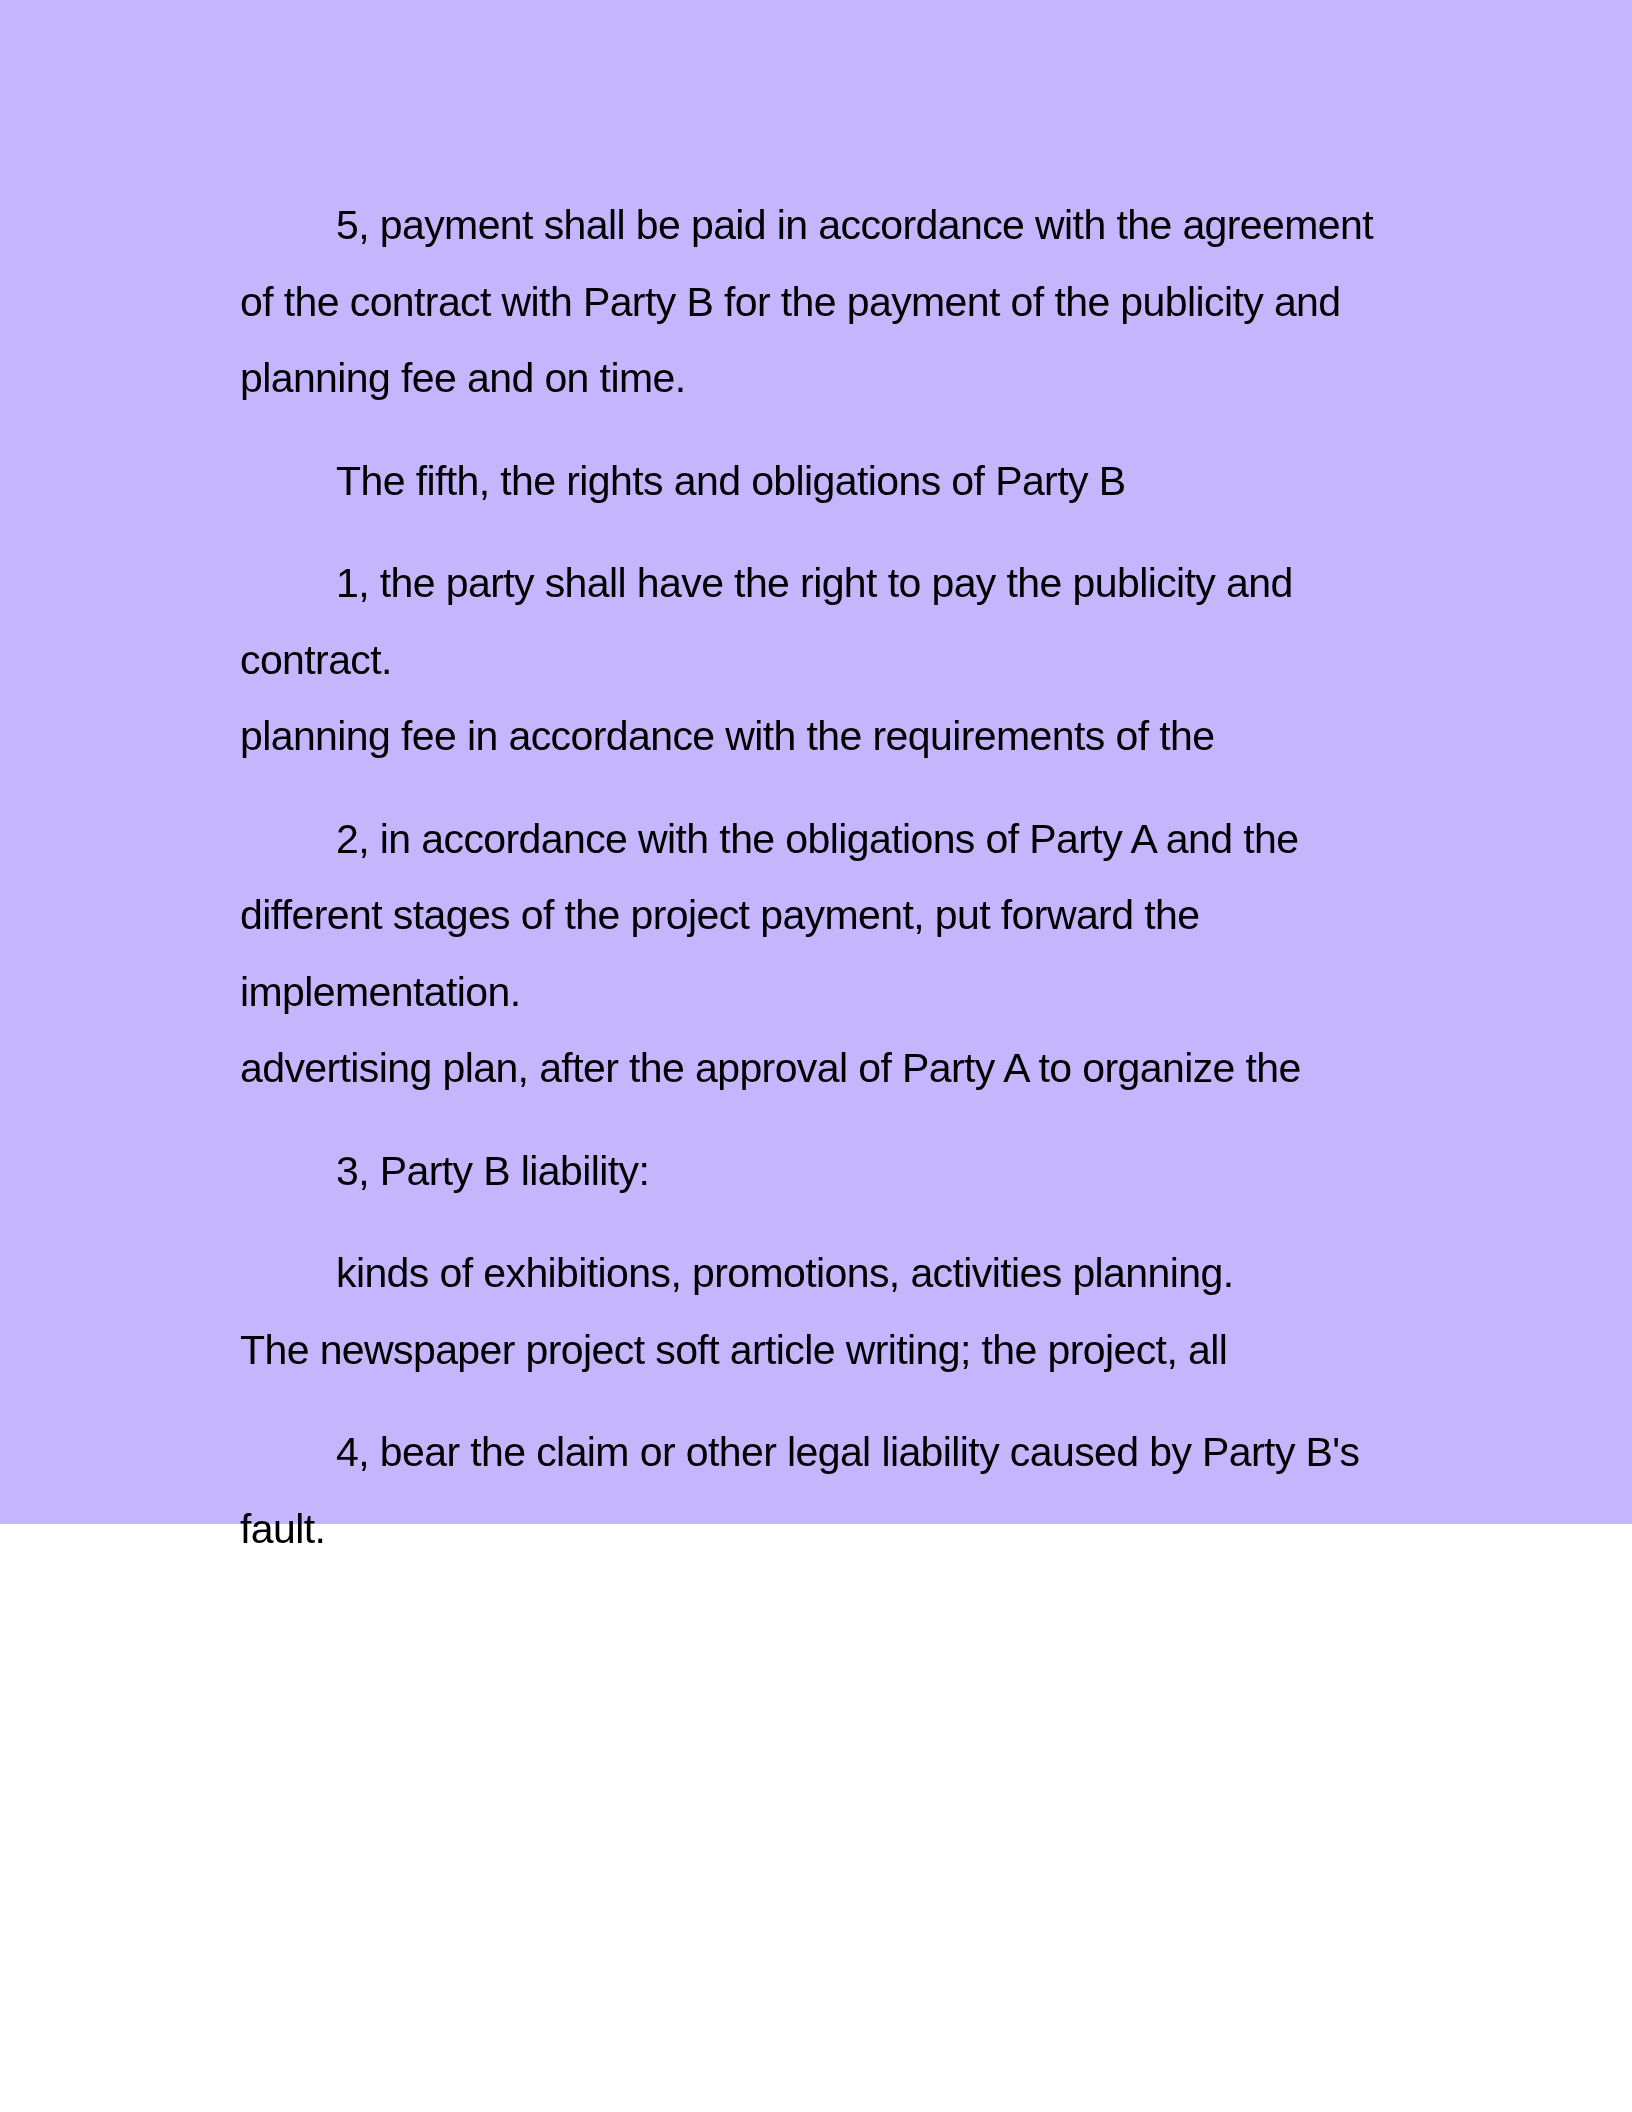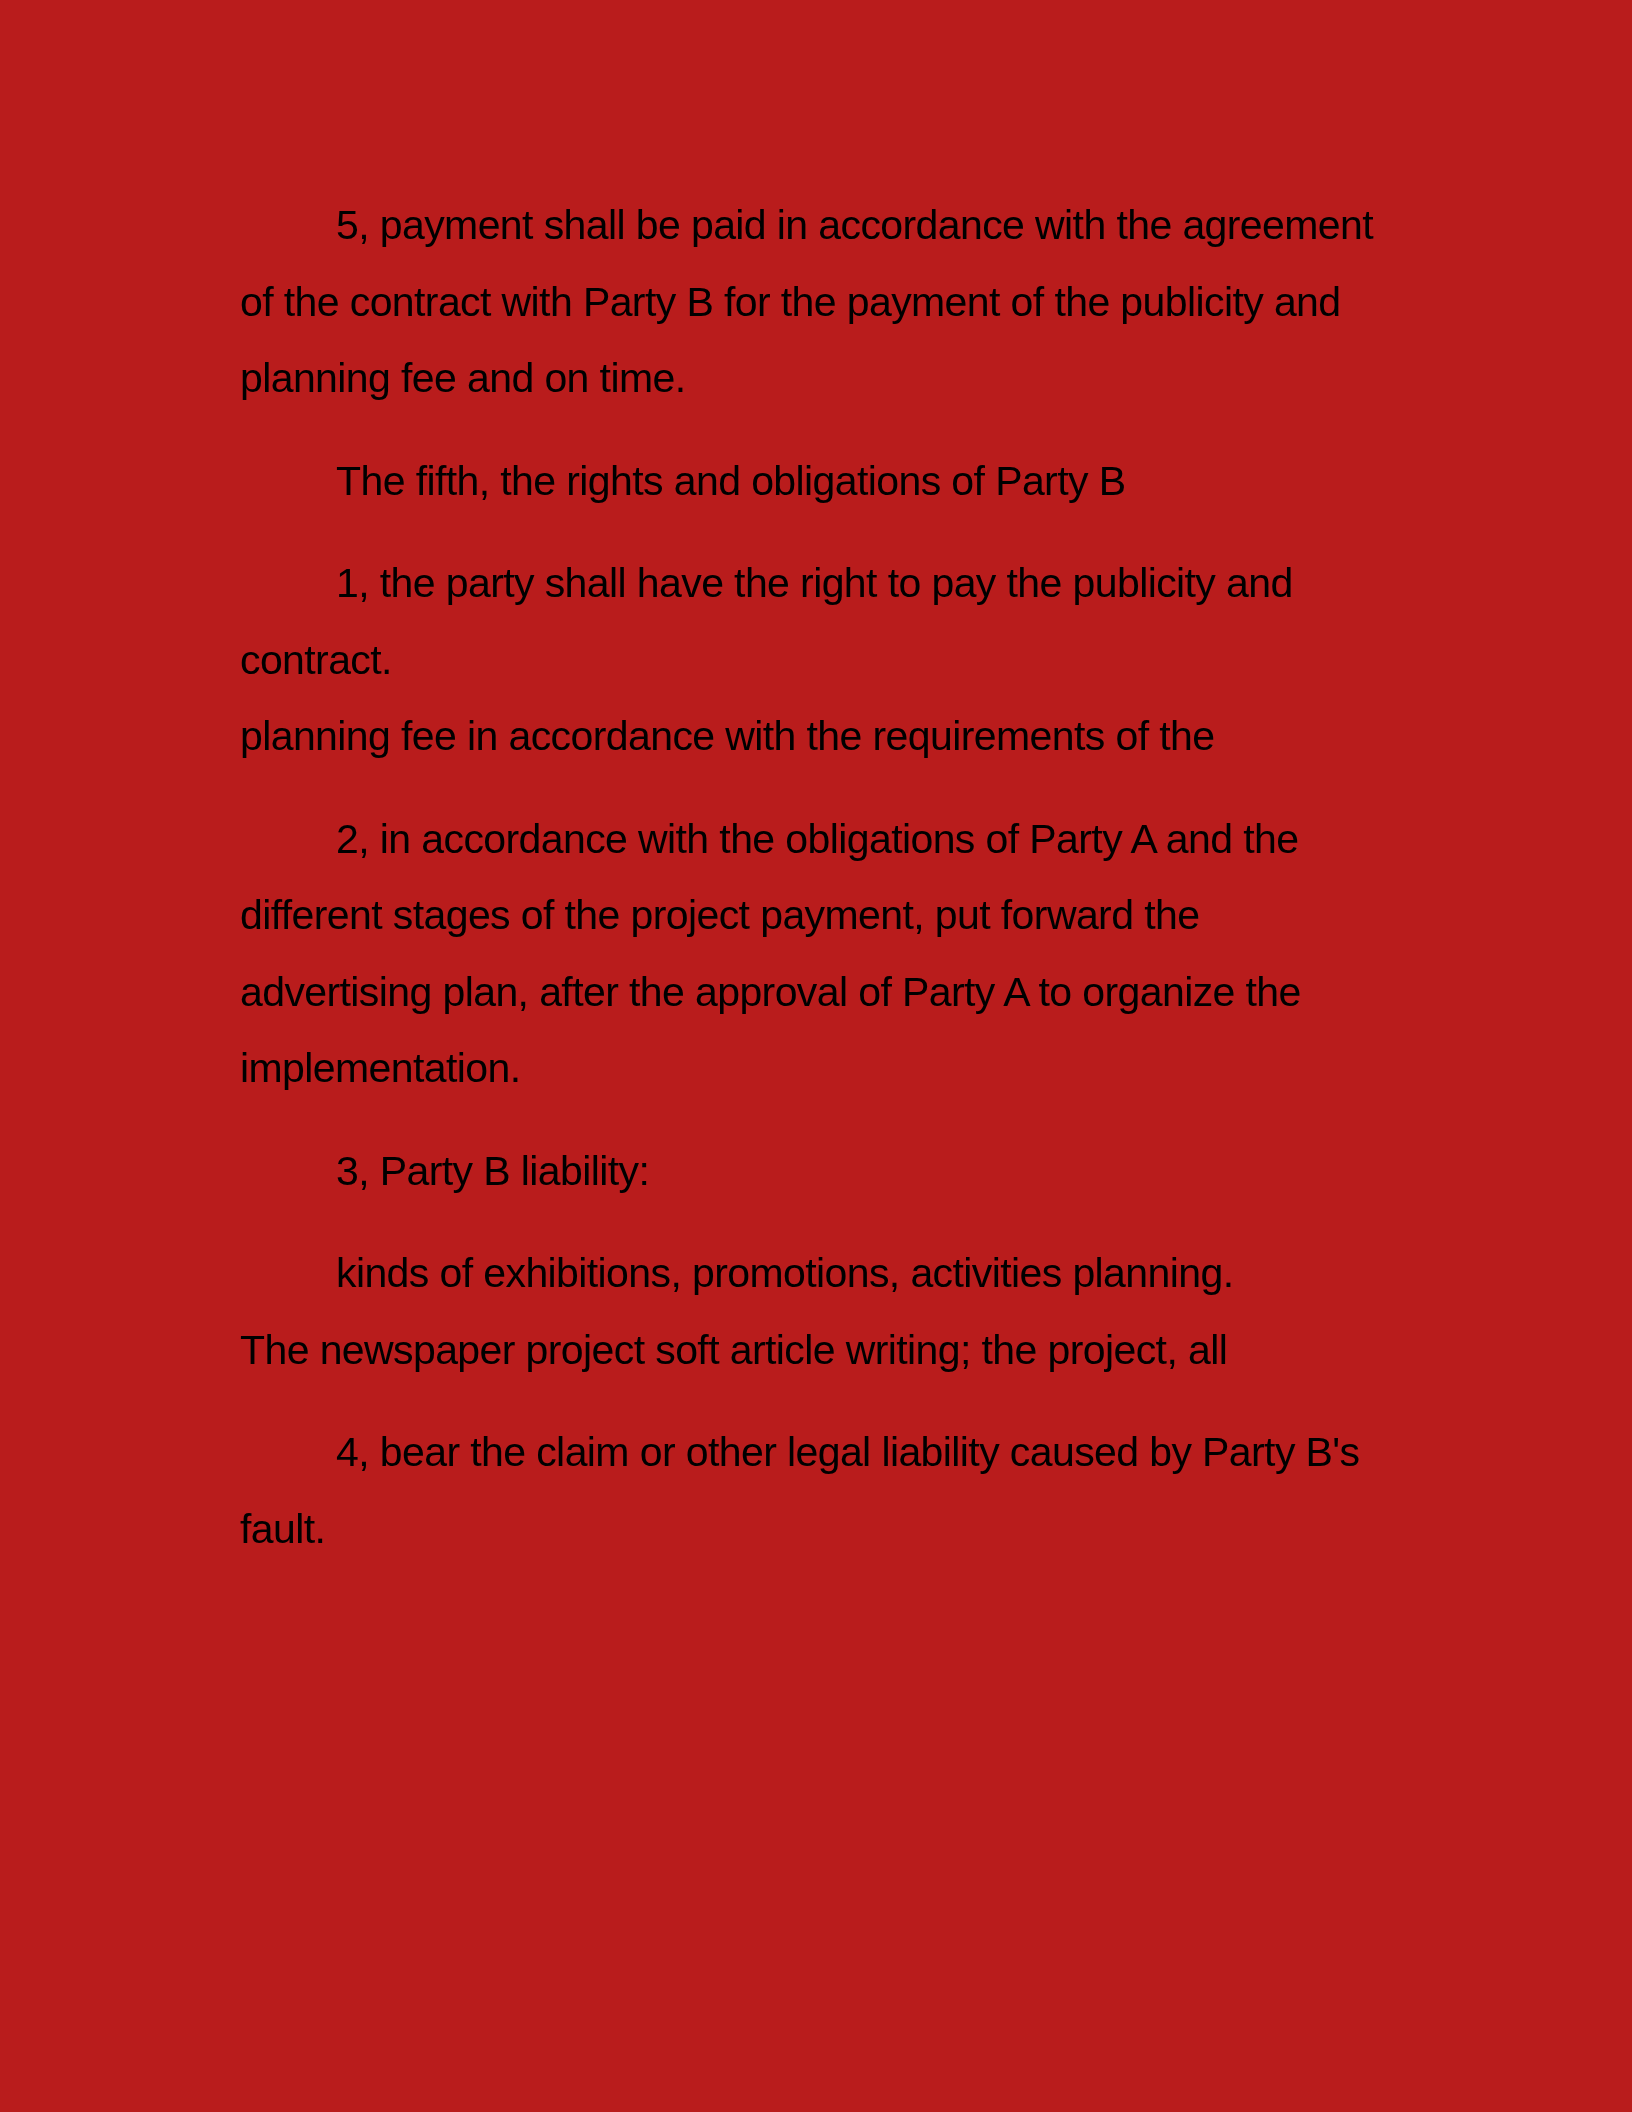--- a/index.html
+++ b/index.html
@@ -7,22 +7,22 @@
   html, body {
     width: 1632px;
     height: 2112px;
     background: #ffffff;
     overflow: hidden;
   }
 
   .page {
     position: relative;
     width: 1632px;
-    height: 2112px;
-    background: #b91c1c;
+    height: 1524px;
+    background: #c4b5fd;
     font-family: "Liberation Sans", "DejaVu Sans", sans-serif;
     color: #000000;
     padding: 187px 240px 0 240px;
   }
 
   .para {
     margin: 0 0 26px 0;
   }
 
   .line {
@@ -53,22 +53,22 @@
         <span class="line">The fifth, the rights and obligations of Party B</span>
       </p>
       <p class="para">
         <span class="line">1, the party shall have the right to pay the publicity and</span>
         <span class="line">contract.</span>
         <span class="line">planning fee in accordance with the requirements of the</span>
       </p>
       <p class="para">
         <span class="line">2, in accordance with the obligations of Party A and the</span>
         <span class="line">different stages of the project payment, put forward the</span>
+        <span class="line">implementation.</span>
         <span class="line">advertising plan, after the approval of Party A to organize the</span>
-        <span class="line">implementation.</span>
       </p>
       <p class="para">
         <span class="line">3, Party B liability:</span>
       </p>
       <p class="para">
         <span class="line">kinds of exhibitions, promotions, activities planning.</span>
         <span class="line">The newspaper project soft article writing; the project, all</span>
       </p>
       <p class="para">
         <span class="line">4, bear the claim or other legal liability caused by Party B's</span>

